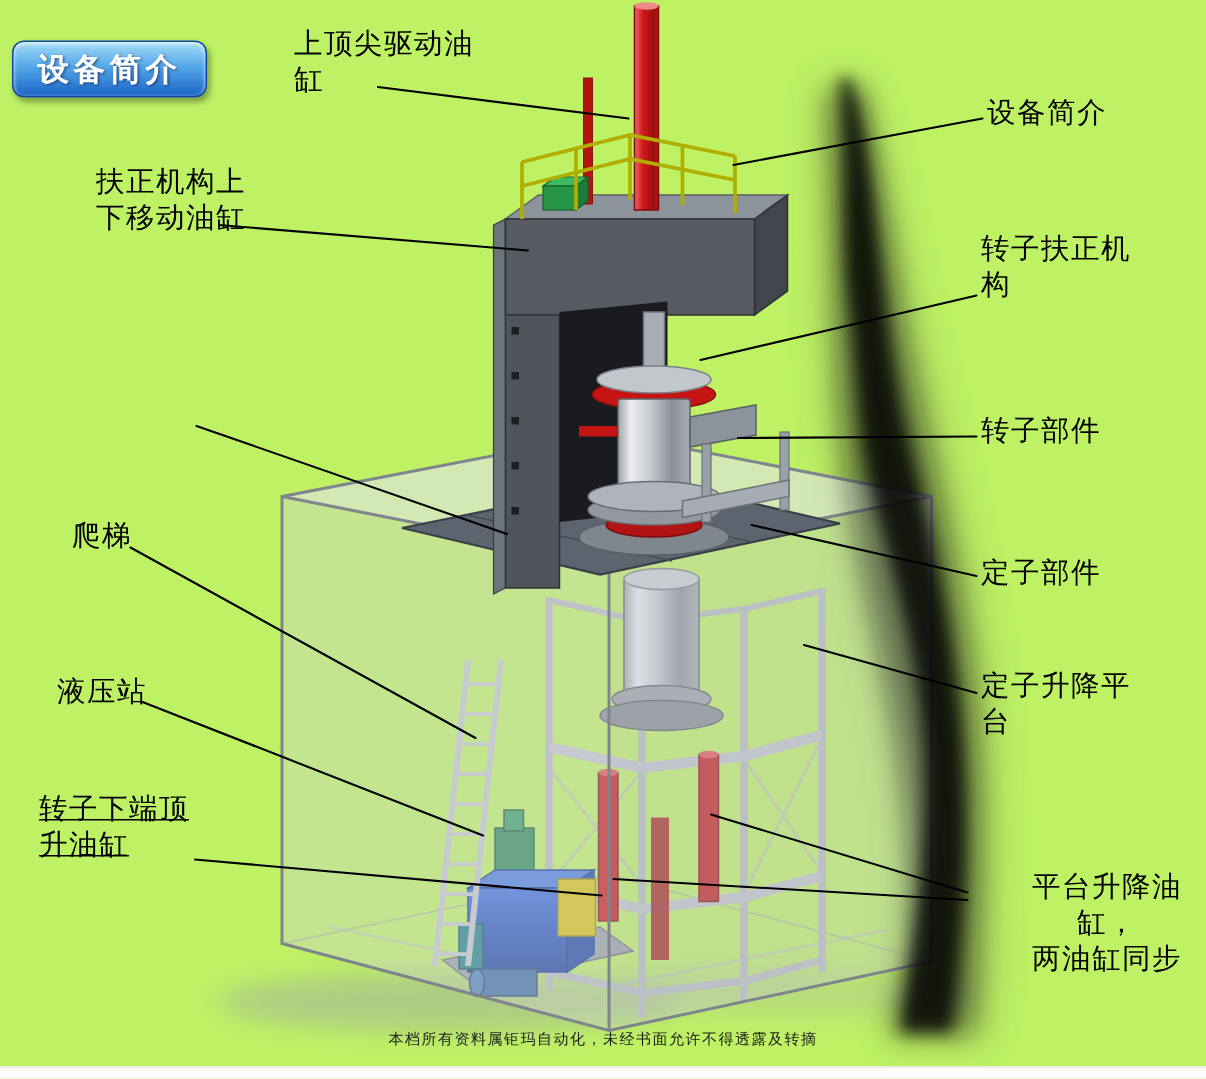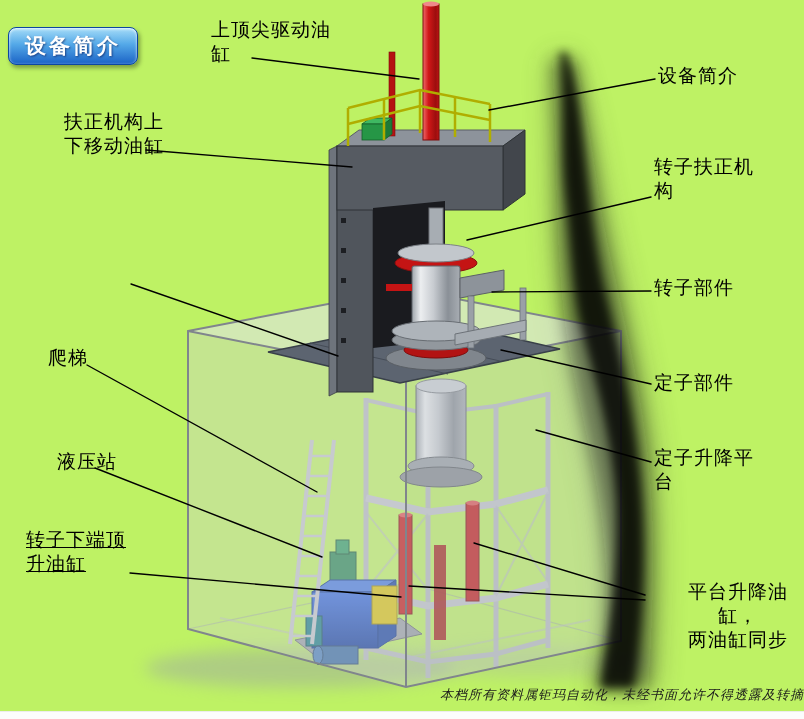--- a/index.html
+++ b/index.html
@@ -16,22 +16,22 @@
     display:flex;align-items:center;justify-content:center;
     color:#fff;font-weight:bold;font-size:21px;letter-spacing:3px;
     text-shadow:1px 1px 2px rgba(0,0,60,.5);
     font-family:"Liberation Sans","DejaVu Sans",sans-serif;
   }
   .callout{
     position:absolute;font-size:19px;line-height:24px;color:#000;
     white-space:pre-line;letter-spacing:1px;
   }
   .footer{
-    position:absolute;left:0;top:686px;width:100%;text-align:right;
-    font-size:13px;color:#1a1a1a;letter-spacing:1px;font-style:italic;
+    position:absolute;left:0;top:686px;width:100%;text-align:center;
+    font-size:10px;color:#1a1a1a;letter-spacing:1px;
   }
   .bottom-strip{
     position:absolute;left:0;top:711px;width:100%;height:8px;
     background:#fcfcfc;border-top:1px solid #ececec;
   }
 </style>
 </head>
 <body>
 
 <div class="canvas">
@@ -212,31 +212,31 @@
       <line x1="130" y1="573" x2="401" y2="597"></line>
       <line x1="645" y1="595" x2="474" y2="543"></line>
       <line x1="645" y1="600" x2="409" y2="586"></line>
     </g>
   </svg>
 
   <div class="badge">
     <span>设备简介</span>
   </div>
 
-  <div class="callout" style="left:211px;top:18px;">上顶尖驱动油
+  <div class="callout" style="left:196px;top:18px;">上顶尖驱动油
 缸</div>
   <div class="callout" style="left:658px;top:64px;">设备简介</div>
   <div class="callout" style="left:24px;top:110px;margin-left:40px;">扶正机构上
 下移动油缸</div>
   <div class="callout" style="left:654px;top:155px;">转子扶正机
 构</div>
   <div class="callout" style="left:654px;top:276px;">转子部件</div>
   <div class="callout" style="left:48px;top:346px;">爬梯</div>
   <div class="callout" style="left:654px;top:371px;">定子部件</div>
-  <div class="callout" style="left:38px;top:450px;margin-left:19px;">液压站</div>
+  <div class="callout" style="left:38px;top:450px;">液压站</div>
   <div class="callout" style="left:654px;top:446px;">定子升降平
 台</div>
   <div class="callout" style="left:26px;top:528px;text-decoration:underline;">转子下端顶
 升油缸</div>
   <div class="callout" style="left:672px;top:580px;text-align:center;">平台升降油缸，
 两油缸同步</div>
 
   <div class="footer">本档所有资料属钜玛自动化，未经书面允许不得透露及转摘</div>
   <div class="bottom-strip"></div>
 

